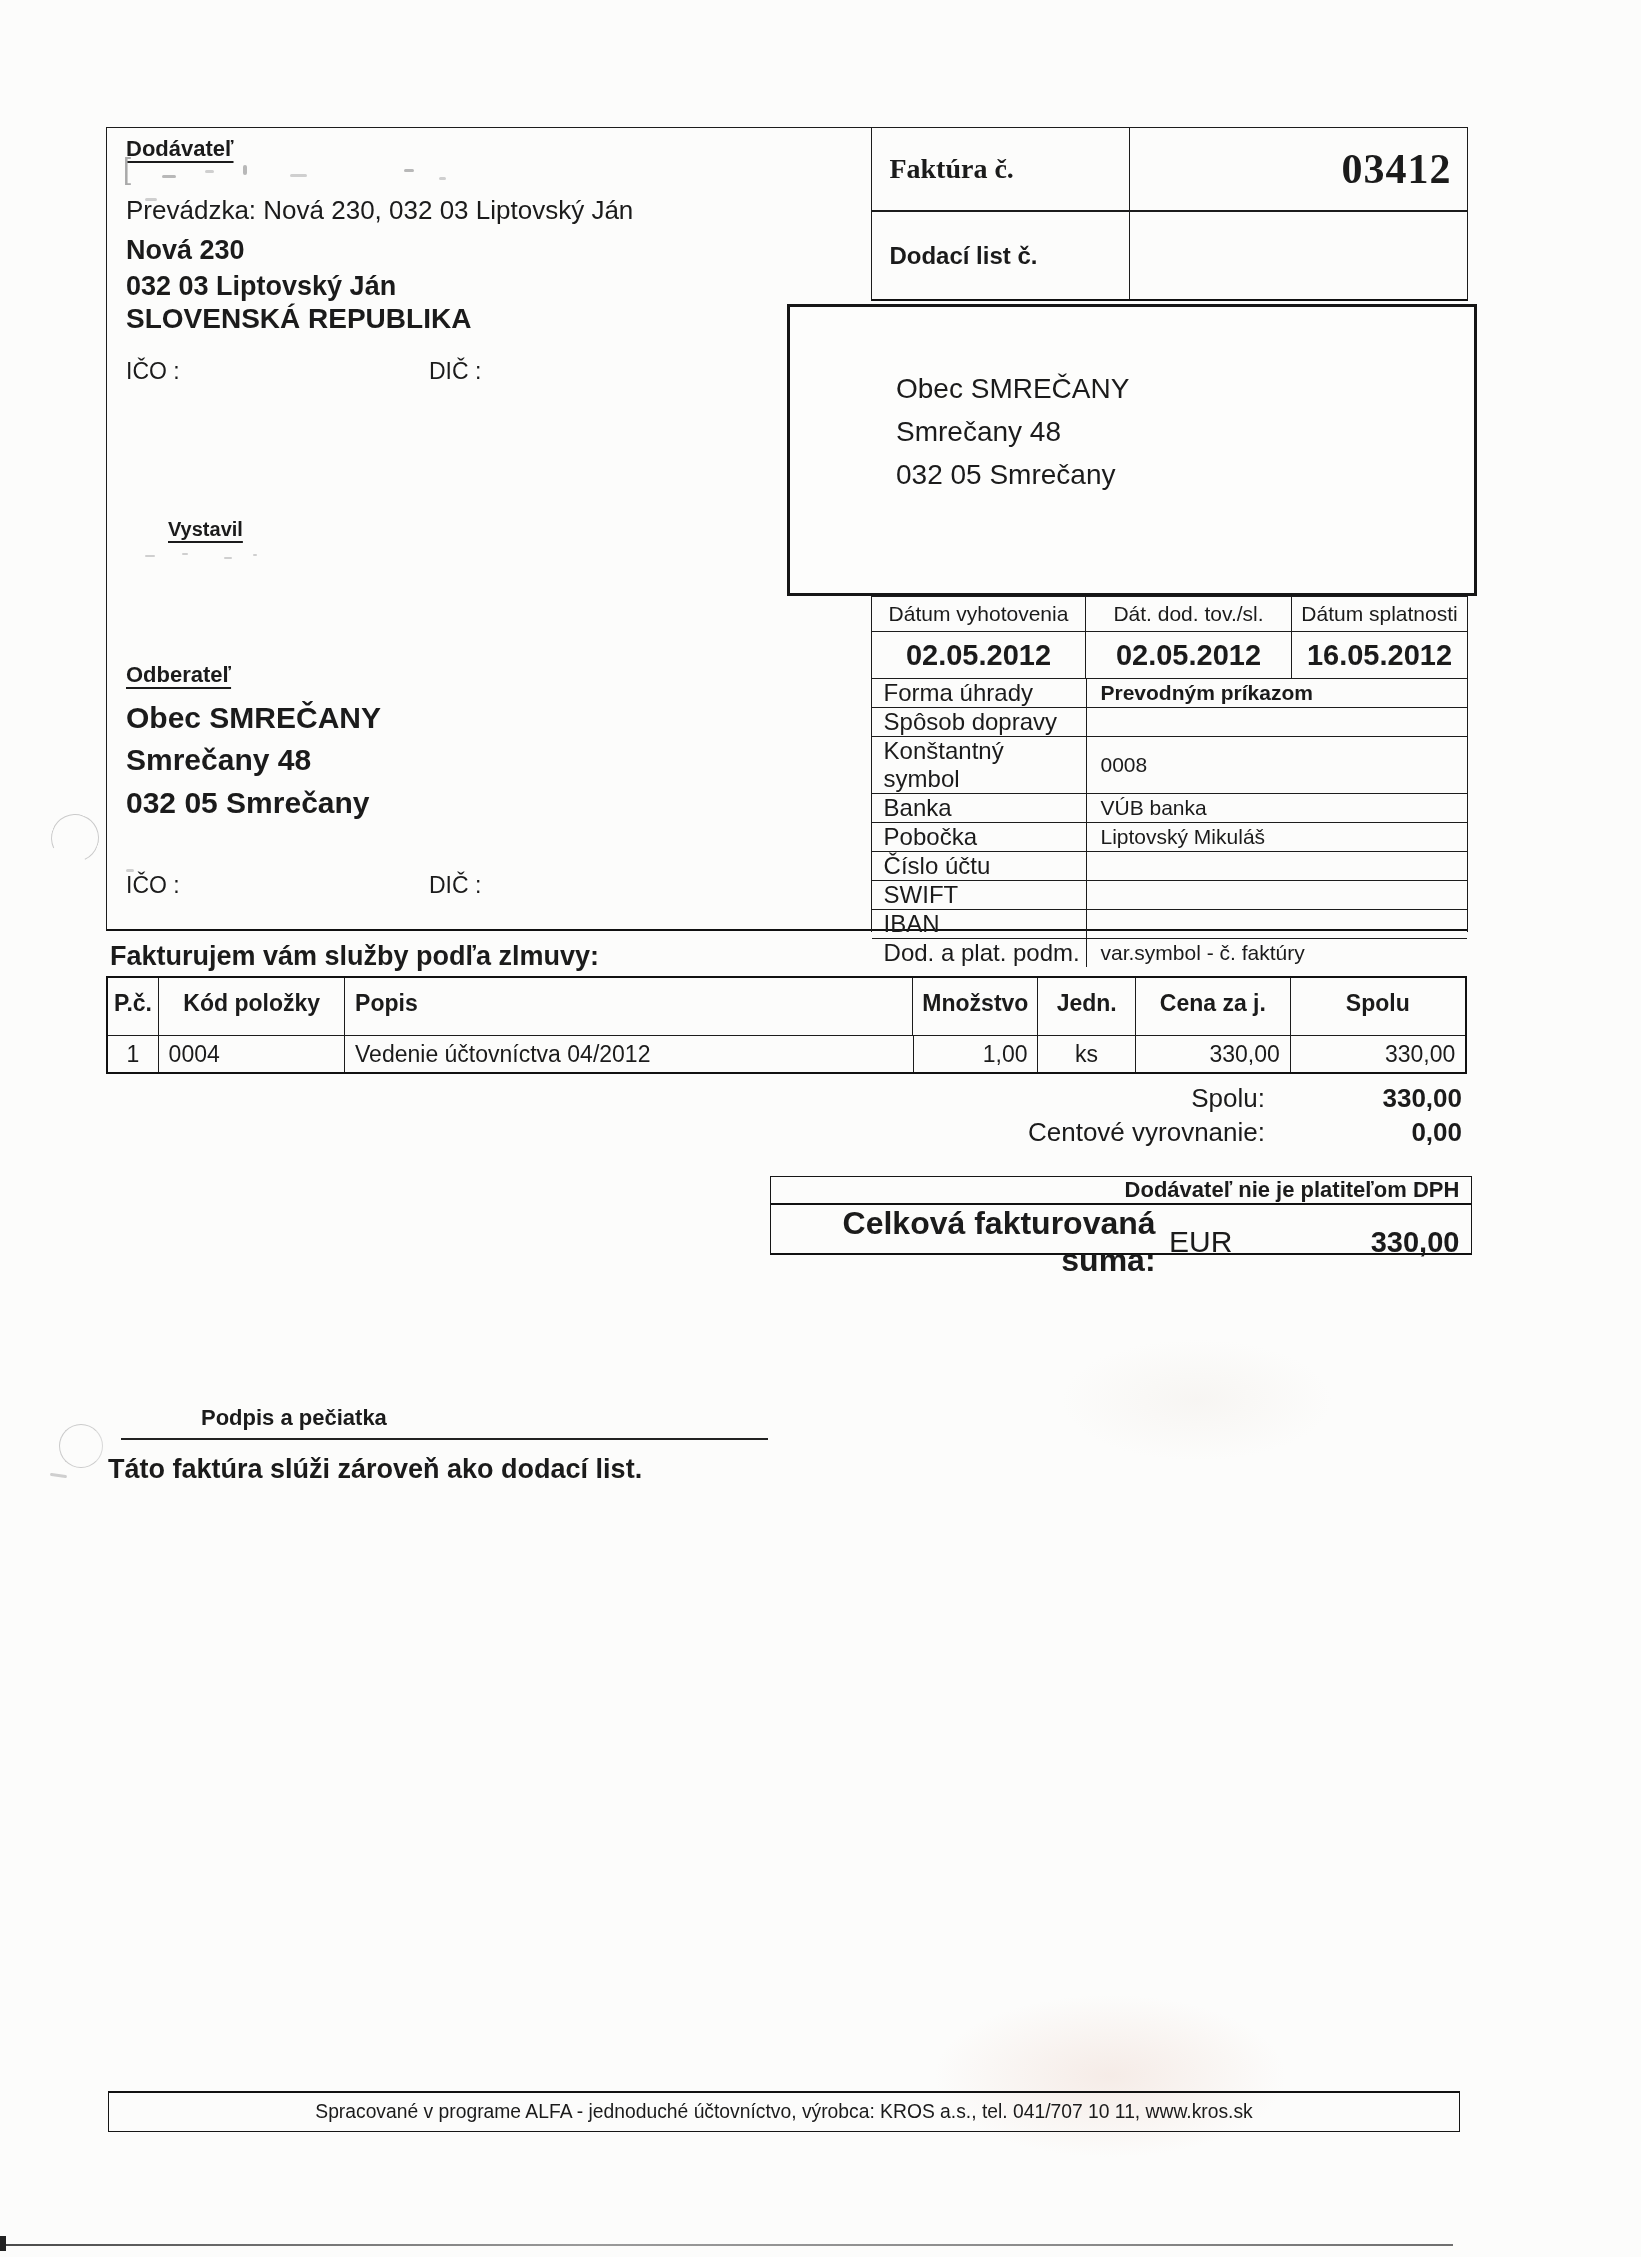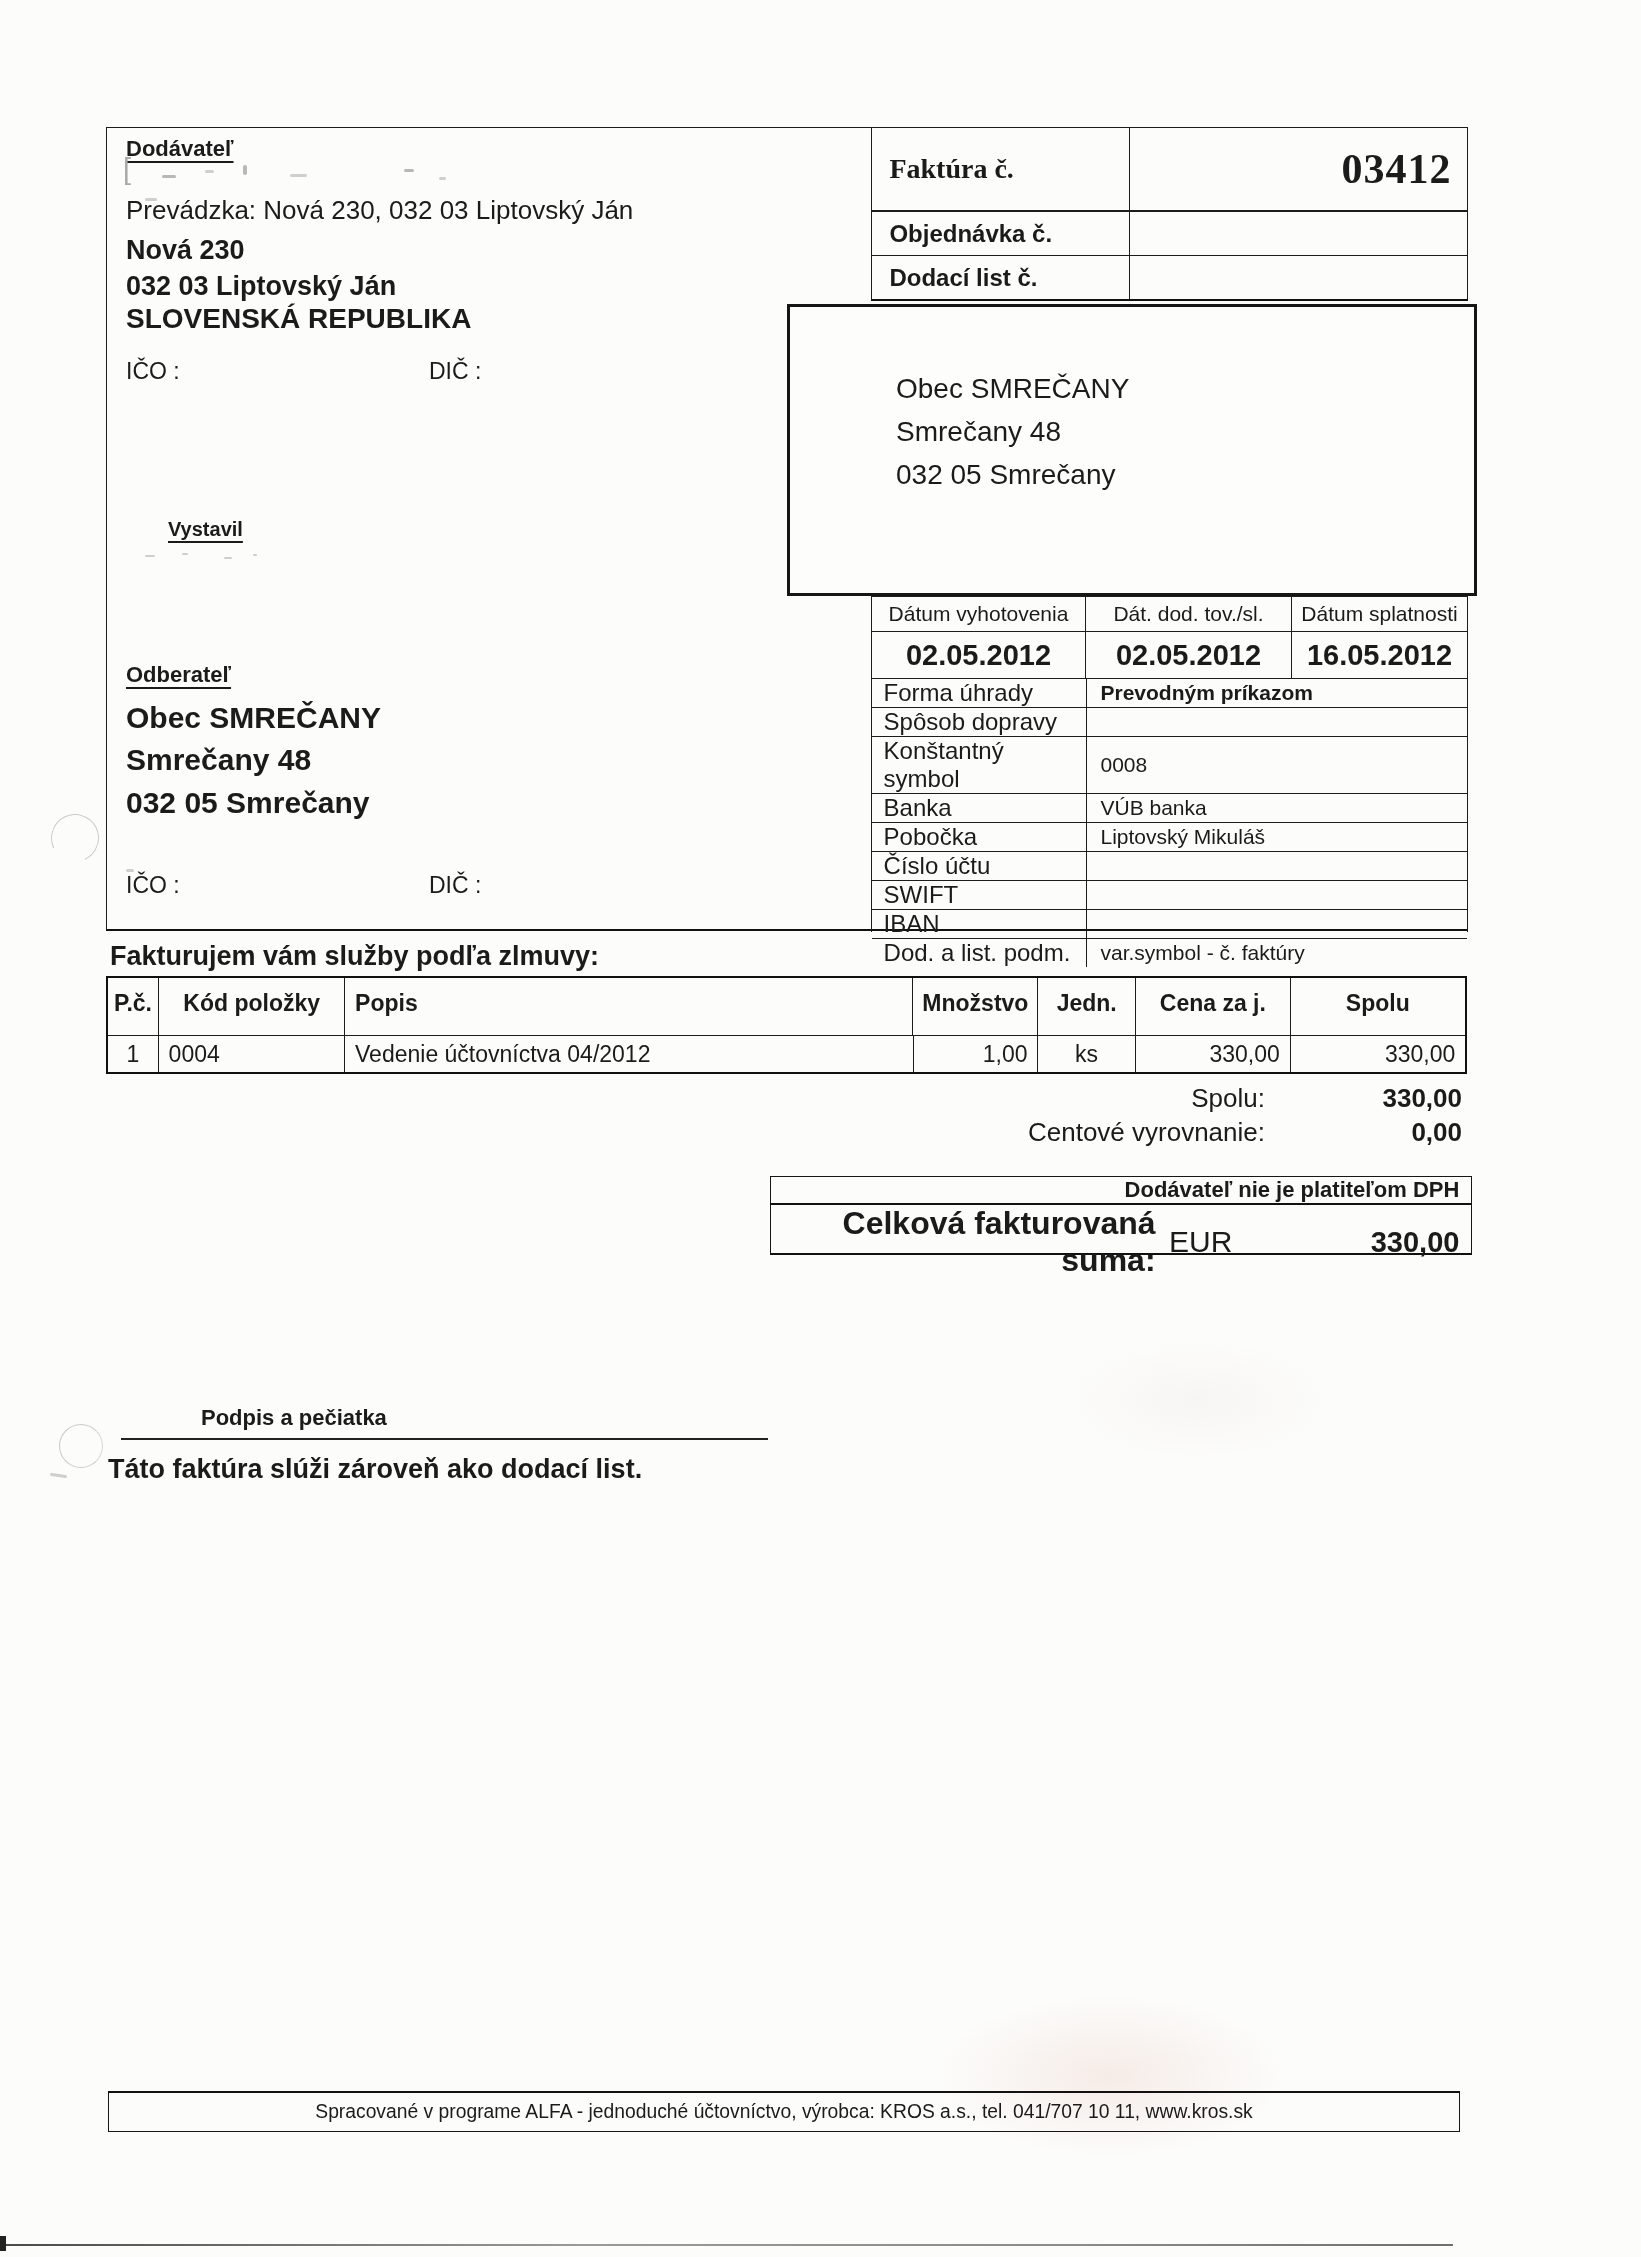--- a/index.html
+++ b/index.html
@@ -139,24 +139,20 @@
   <div class="abs b" style="left:126px; top:786px; font-size:30px;">032 05 Smrečany</div>
   <div class="abs" style="left:126px; top:872px; font-size:23px;">IČO :</div>
   <div class="abs" style="left:429px; top:872px; font-size:23px;">DIČ :</div>
 
   <div class="fakt-box">
     <div class="lbl">Faktúra č.</div>
     <div class="val">03412</div>
   </div>
 
   <div class="ord-box">
-    <div class="row" style="border-bottom:1.9px solid #1c1c1c;">
-      <div class="lbl">Objednávka č.</div>
-      <div class="val"></div>
-    </div>
     <div class="row">
       <div class="lbl">Dodací list č.</div>
       <div class="val"></div>
     </div>
   </div>
 
   <div class="addr-box">
     <div class="lines">
       <div>Obec SMREČANY</div>
       <div>Smrečany 48</div>
@@ -204,21 +200,21 @@
     </div>
     <div class="drow">
       <div class="dl">SWIFT</div>
       <div class="dv"></div>
     </div>
     <div class="drow">
       <div class="dl">IBAN</div>
       <div class="dv"></div>
     </div>
     <div class="drow">
-      <div class="dl">Dod. a list. podm.</div>
+      <div class="dl">Dod. a plat. podm.</div>
       <div class="dv">var.symbol - č. faktúry</div>
     </div>
   </div>
 
   <div class="abs b" style="left:110px; top:941px; font-size:27px;">Fakturujem vám služby podľa zlmuvy:</div>
 
   <div class="items">
     <div class="hrow">
       <div class="cell w0 tc">P.č.</div>
       <div class="cell w1 tc">Kód položky</div>

